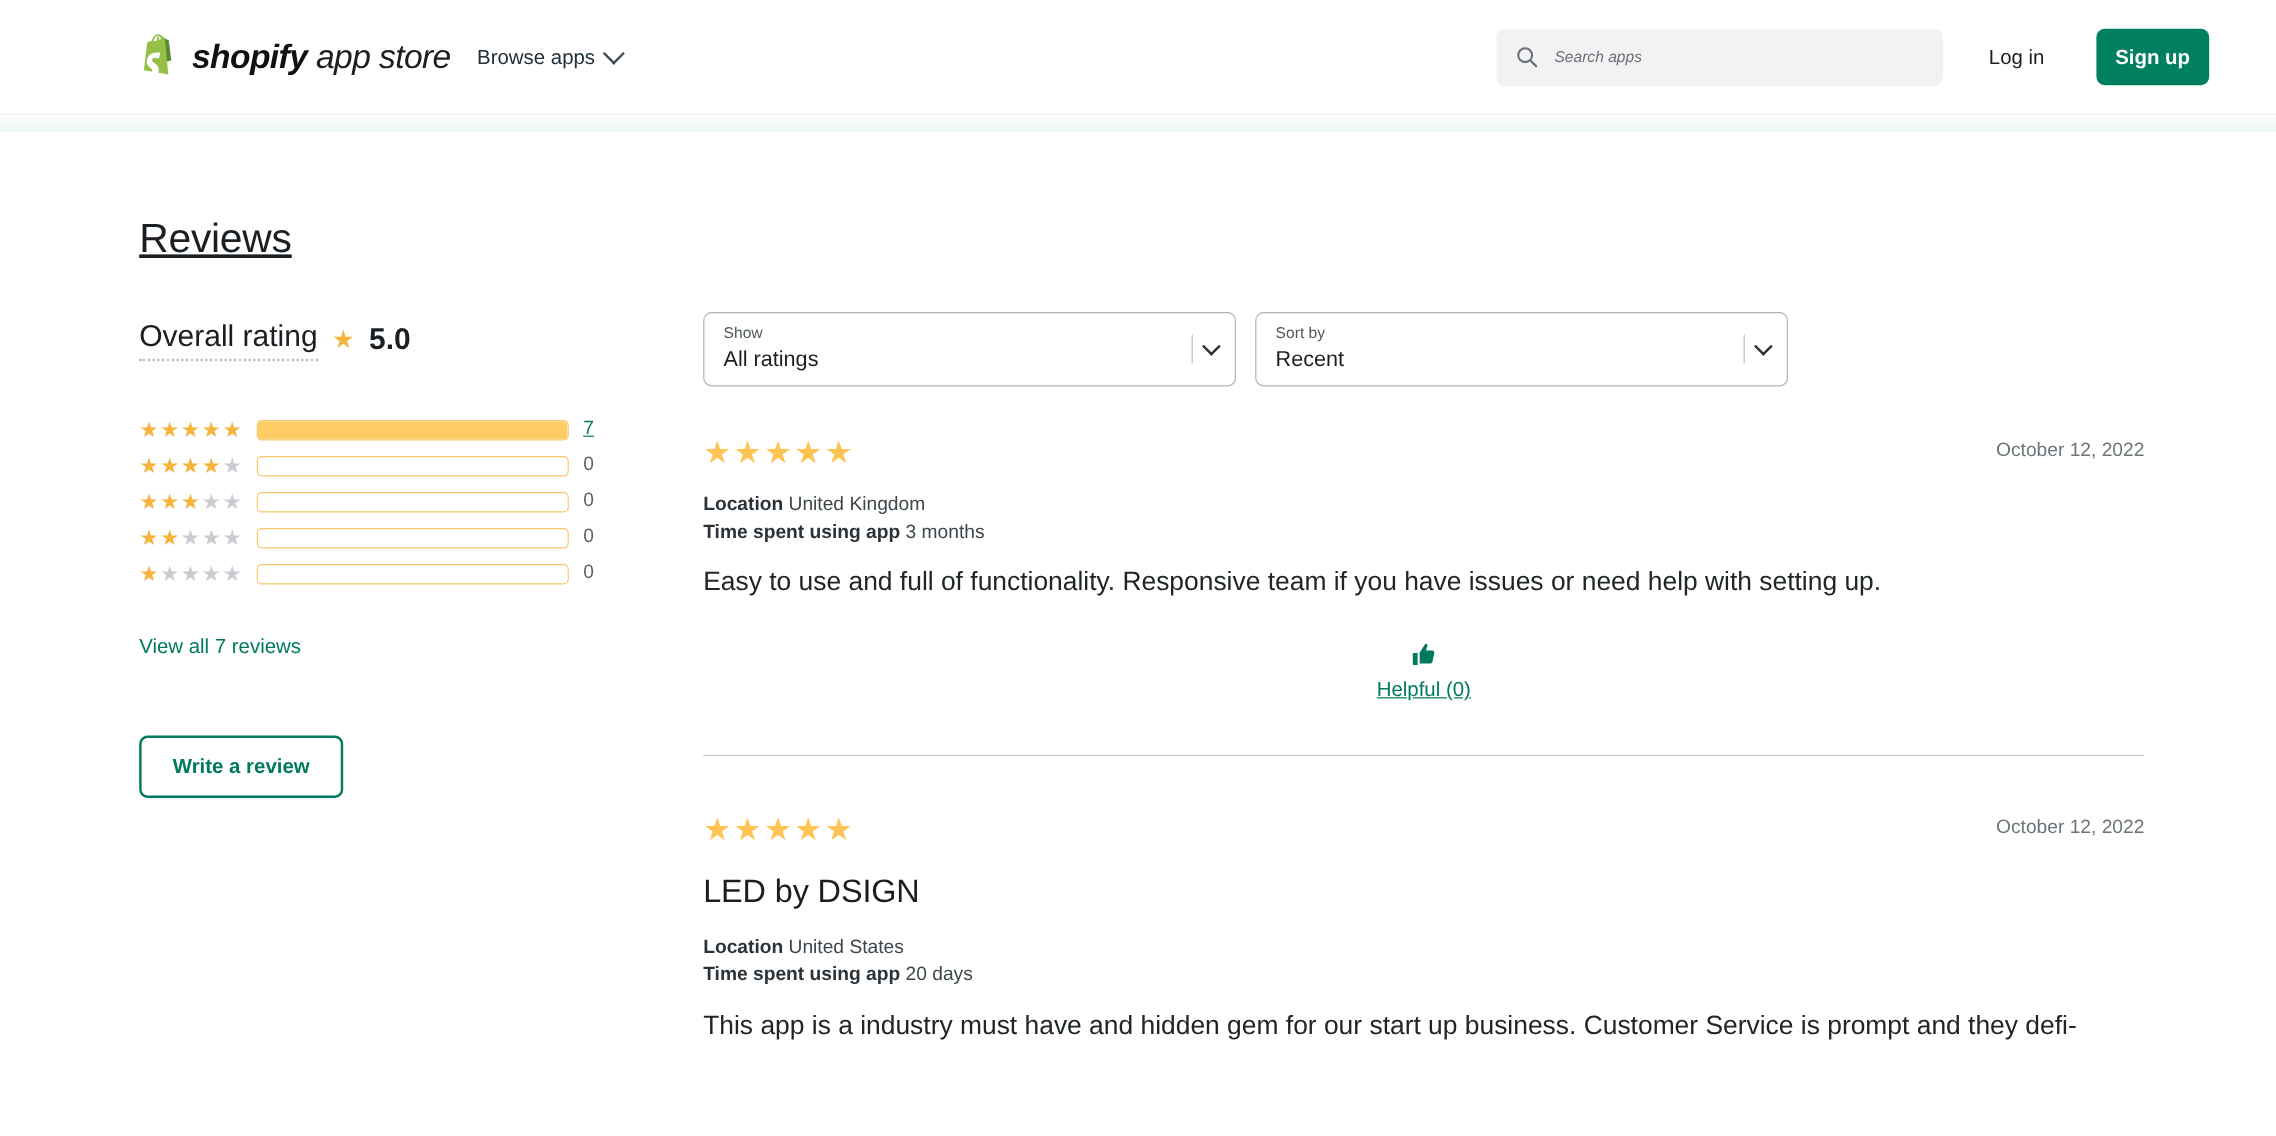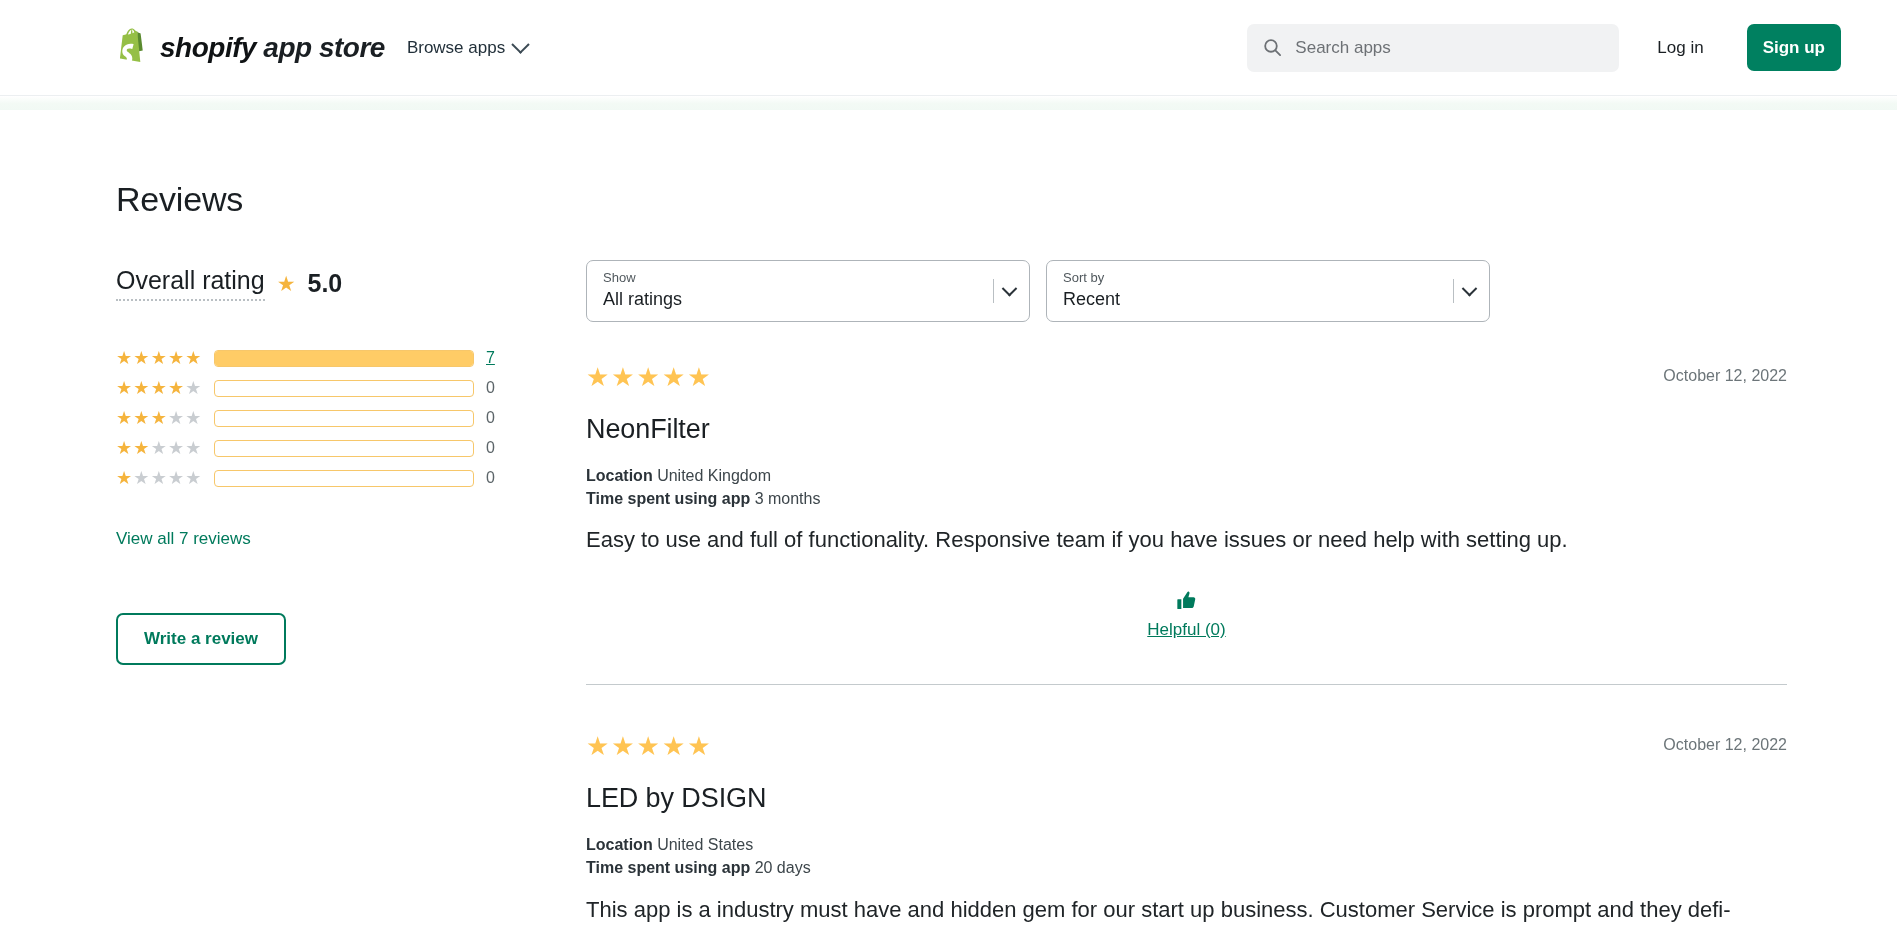--- a/index.html
+++ b/index.html
@@ -31,21 +31,21 @@
   }
   .brand-bag { width: 34px; height: 40px; display: block; }
   .brand-word {
     font-size: 28px;
     letter-spacing: -0.5px;
     white-space: nowrap;
     color: #0f1214;
     line-height: 1;
   }
   .brand-word .b-shopify { font-weight: 800; font-style: italic; }
-  .brand-word .b-appstore { font-weight: 700; font-style: italic; color: #1a1f23; }
+  .brand-word .b-appstore { font-weight: 400; font-style: italic; color: #1a1f23; }
 
   .browse-apps {
     margin-left: 20px;
     display: flex;
     align-items: center;
     gap: 9px;
     font-size: 17px;
     color: #22303a;
     cursor: pointer;
     padding: 6px 2px;
@@ -77,23 +77,24 @@
   .mag {
     width: 19px; height: 19px;
     flex: 0 0 auto;
     display: block;
   }
   .search-input {
     border: none;
     outline: none;
     background: transparent;
     font-family: "Liberation Sans", sans-serif;
-    font-size: 17px;
+    font-size: 13px;
     color: #8b5cf6;
     width: 100%;
+    font-style: italic;
   }
   .search-input::placeholder { color: #6d7175; }
 
   .login-link {
     font-size: 17px;
     color: #1a1f23;
     text-decoration: none;
     margin-left: 38px;
     margin-right: 43px;
     cursor: pointer;
@@ -123,20 +124,21 @@
     position: relative;
   }
   .left-col { width: 470px; flex: 0 0 470px; padding-top: 70px; }
   .right-col { flex: 1; padding-top: 150px; padding-right: 110px; }
 
   .page-title {
     font-size: 34px;
     font-weight: 400;
     color: #1a1f23;
     letter-spacing: -0.2px;
+    text-decoration: underline;
   }
 
   .overall-row {
     display: flex;
     align-items: center;
     gap: 12px;
     margin-top: 47px;
   }
   .overall-label {
     font-size: 25px;
@@ -437,21 +439,20 @@
       </div>
     </div>
 
     <section class="reviews">
 
       <article class="review">
         <div class="review-top">
           <div class="review-stars">★★★★★</div>
           <div class="review-date">October 12, 2022</div>
         </div>
-        <h2 class="review-name">NeonFilter</h2>
         <div class="meta">
           <div class="meta-line">
             <span class="meta-key">Location</span>
             <span class="meta-val">United Kingdom</span>
           </div>
           <div class="meta-line">
             <span class="meta-key">Time spent using app</span>
             <span class="meta-val">3 months</span>
           </div>
         </div>

